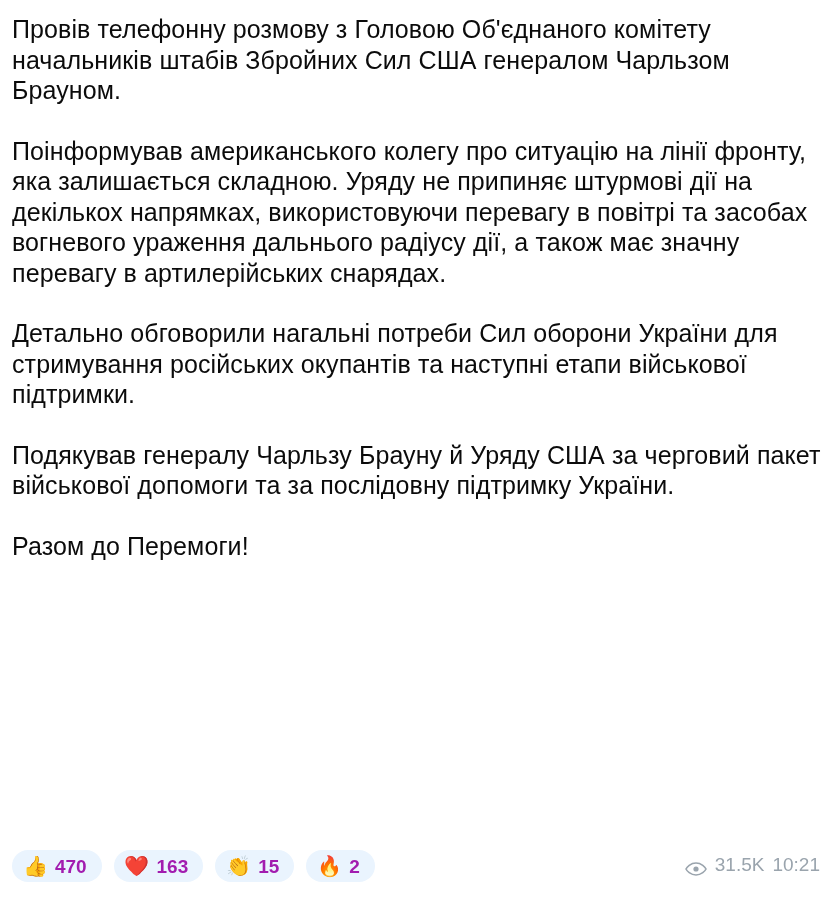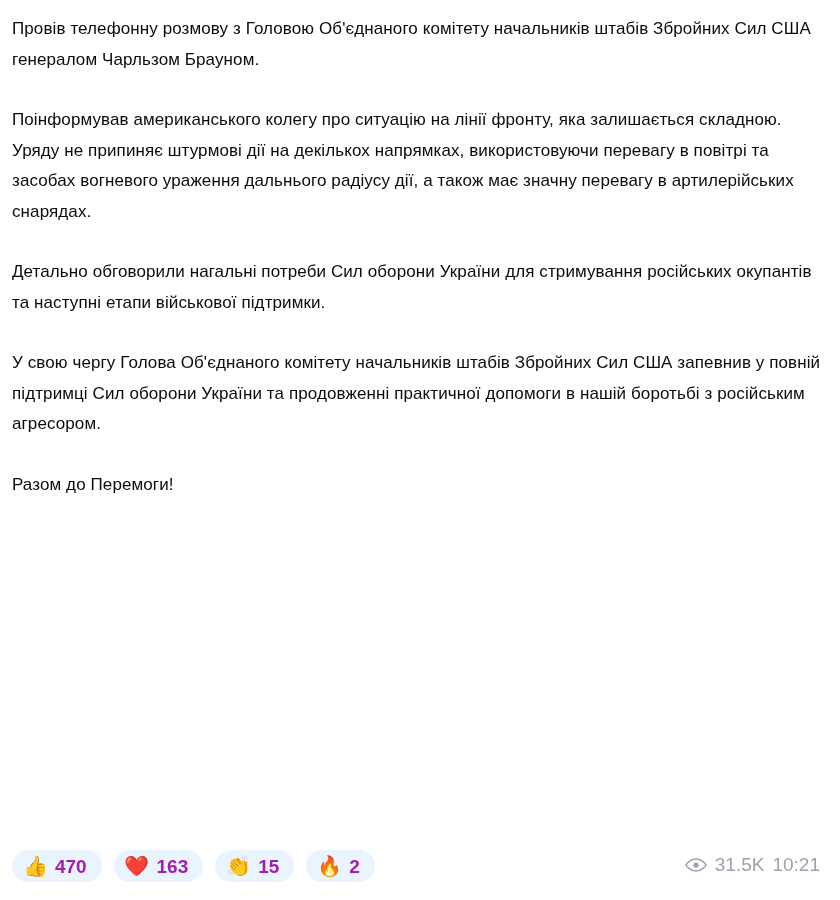--- a/index.html
+++ b/index.html
@@ -15,21 +15,21 @@
     overflow: hidden;
   }
   .message {
     box-sizing: border-box;
     width: 840px;
     height: 900px;
     padding: 14px 18px 0 12px;
     position: relative;
   }
   .post-body {
-    font-size: 17px;
+    font-size: 25px;
     line-height: 30.5px;
     color: #0b0b0b;
     letter-spacing: 0.1px;
   }
   .para {
     margin: 0 0 30px 0;
   }
   .para:last-child {
     margin-bottom: 9px;
   }
@@ -59,21 +59,21 @@
     font-size: 19px;
     font-weight: bold;
     color: #a21caf;
     line-height: 1;
   }
   .meta {
     position: absolute;
     right: 20px;
     bottom: 24px;
     display: flex;
-    align-items: center;
+    align-items: flex-end;
     gap: 8px;
     color: #9aa4ad;
     font-size: 19px;
   }
   .meta .views-count,
   .meta .time {
     color: #9aa4ad;
   }
   .eye-icon {
     display: inline-block;
@@ -85,21 +85,21 @@
 </style>
 </head>
 <body>
 
 <div class="message">
 
   <div class="post-body">
     <p class="para">Провів телефонну розмову з Головою Об'єднаного комітету начальників штабів Збройних Сил США генералом Чарльзом Брауном.</p>
     <p class="para">Поінформував американського колегу про ситуацію на лінії фронту, яка залишається складною. Уряду не припиняє штурмові дії на декількох напрямках, використовуючи перевагу в повітрі та засобах вогневого ураження дальнього радіусу дії, а також має значну перевагу в артилерійських снарядах.</p>
     <p class="para">Детально обговорили нагальні потреби Сил оборони України для стримування російських окупантів та наступні етапи військової підтримки.</p>
-    <p class="para">У свою чергу Голова Об'єднаного комітету начальників штабів Збройних Сил США запевнив у повній підтримці Сил оборони України та продовженні практичної допомоги в нашій боротьбі з російським агресором.</p>
+    <p class="para">Подякував генералу Чарльзу Брауну й Уряду США за черговий пакет військової допомоги та за послідовну підтримку України.</p>
     <p class="para">Разом до Перемоги!</p>
   </div>
 
   <div class="reactions">
     <div class="reaction">
       <span class="emoji">👍</span>
       <span class="count">470</span>
     </div>
     <div class="reaction">
       <span class="emoji">❤️</span>

